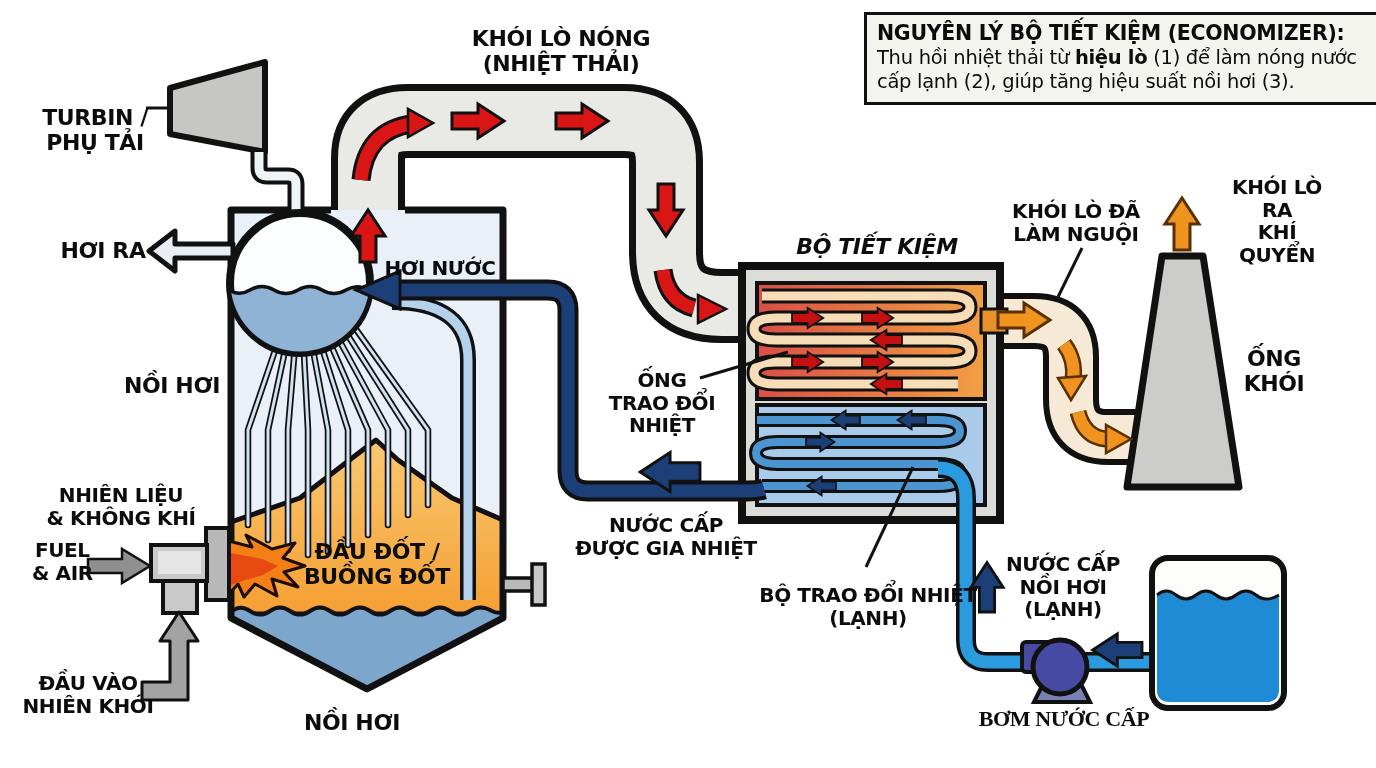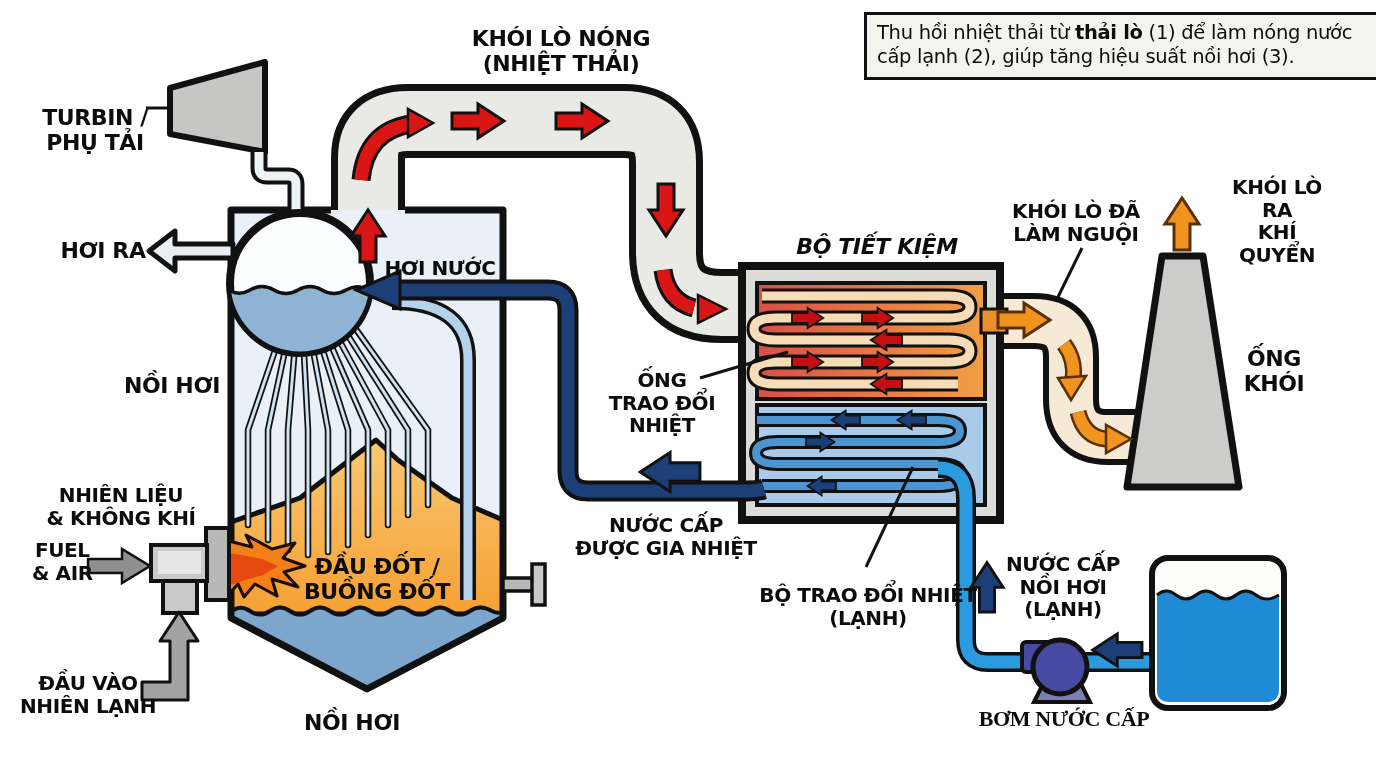--- a/index.html
+++ b/index.html
@@ -254,22 +254,23 @@
 (LẠNH)</div>
 <div class="lbl" style="left:1063px;top:587px;">NƯỚC CẤP
 NỒI HƠI
 (LẠNH)</div>
 <div class="lbl lg" style="left:1064px;top:719px;font-family:Liberation Serif, serif;">BƠM NƯỚC CẤP</div>
 <div class="lbl" style="left:121px;top:507px;">NHIÊN LIỆU
 &amp; KHÔNG KHÍ</div>
 <div class="lbl left" style="left:16px;top:562px;">FUEL
 &amp; AIR</div>
 <div class="lbl" style="left:88px;top:695px;">ĐẦU VÀO
-NHIÊN LẠNH</div>
-<div class="lbl lg" style="left:377px;top:580px;">ĐẦU ĐỐT /
+NHIÊN KHÓI</div>
+<div class="lbl lg" style="left:377px;top:565px;">ĐẦU ĐỐT /
 BUỒNG ĐỐT</div>
 <div class="lbl lg" style="left:352px;top:723px;">NỒI HƠI</div>
 
 <div id="infoBox">
-  <span>Thu hồi nhiệt thải từ </span><b>thải lò</b><span> (1) để làm nóng nước cấp lạnh (2), giúp tăng hiệu suất nồi hơi (3).</span>
+  <span class="t">NGUYÊN LÝ BỘ TIẾT KIỆM (ECONOMIZER):</span>
+  <span>Thu hồi nhiệt thải từ </span><b>hiệu lò</b><span> (1) để làm nóng nước cấp lạnh (2), giúp tăng hiệu suất nồi hơi (3).</span>
 </div>
 
 </div>
 
 </body></html>

